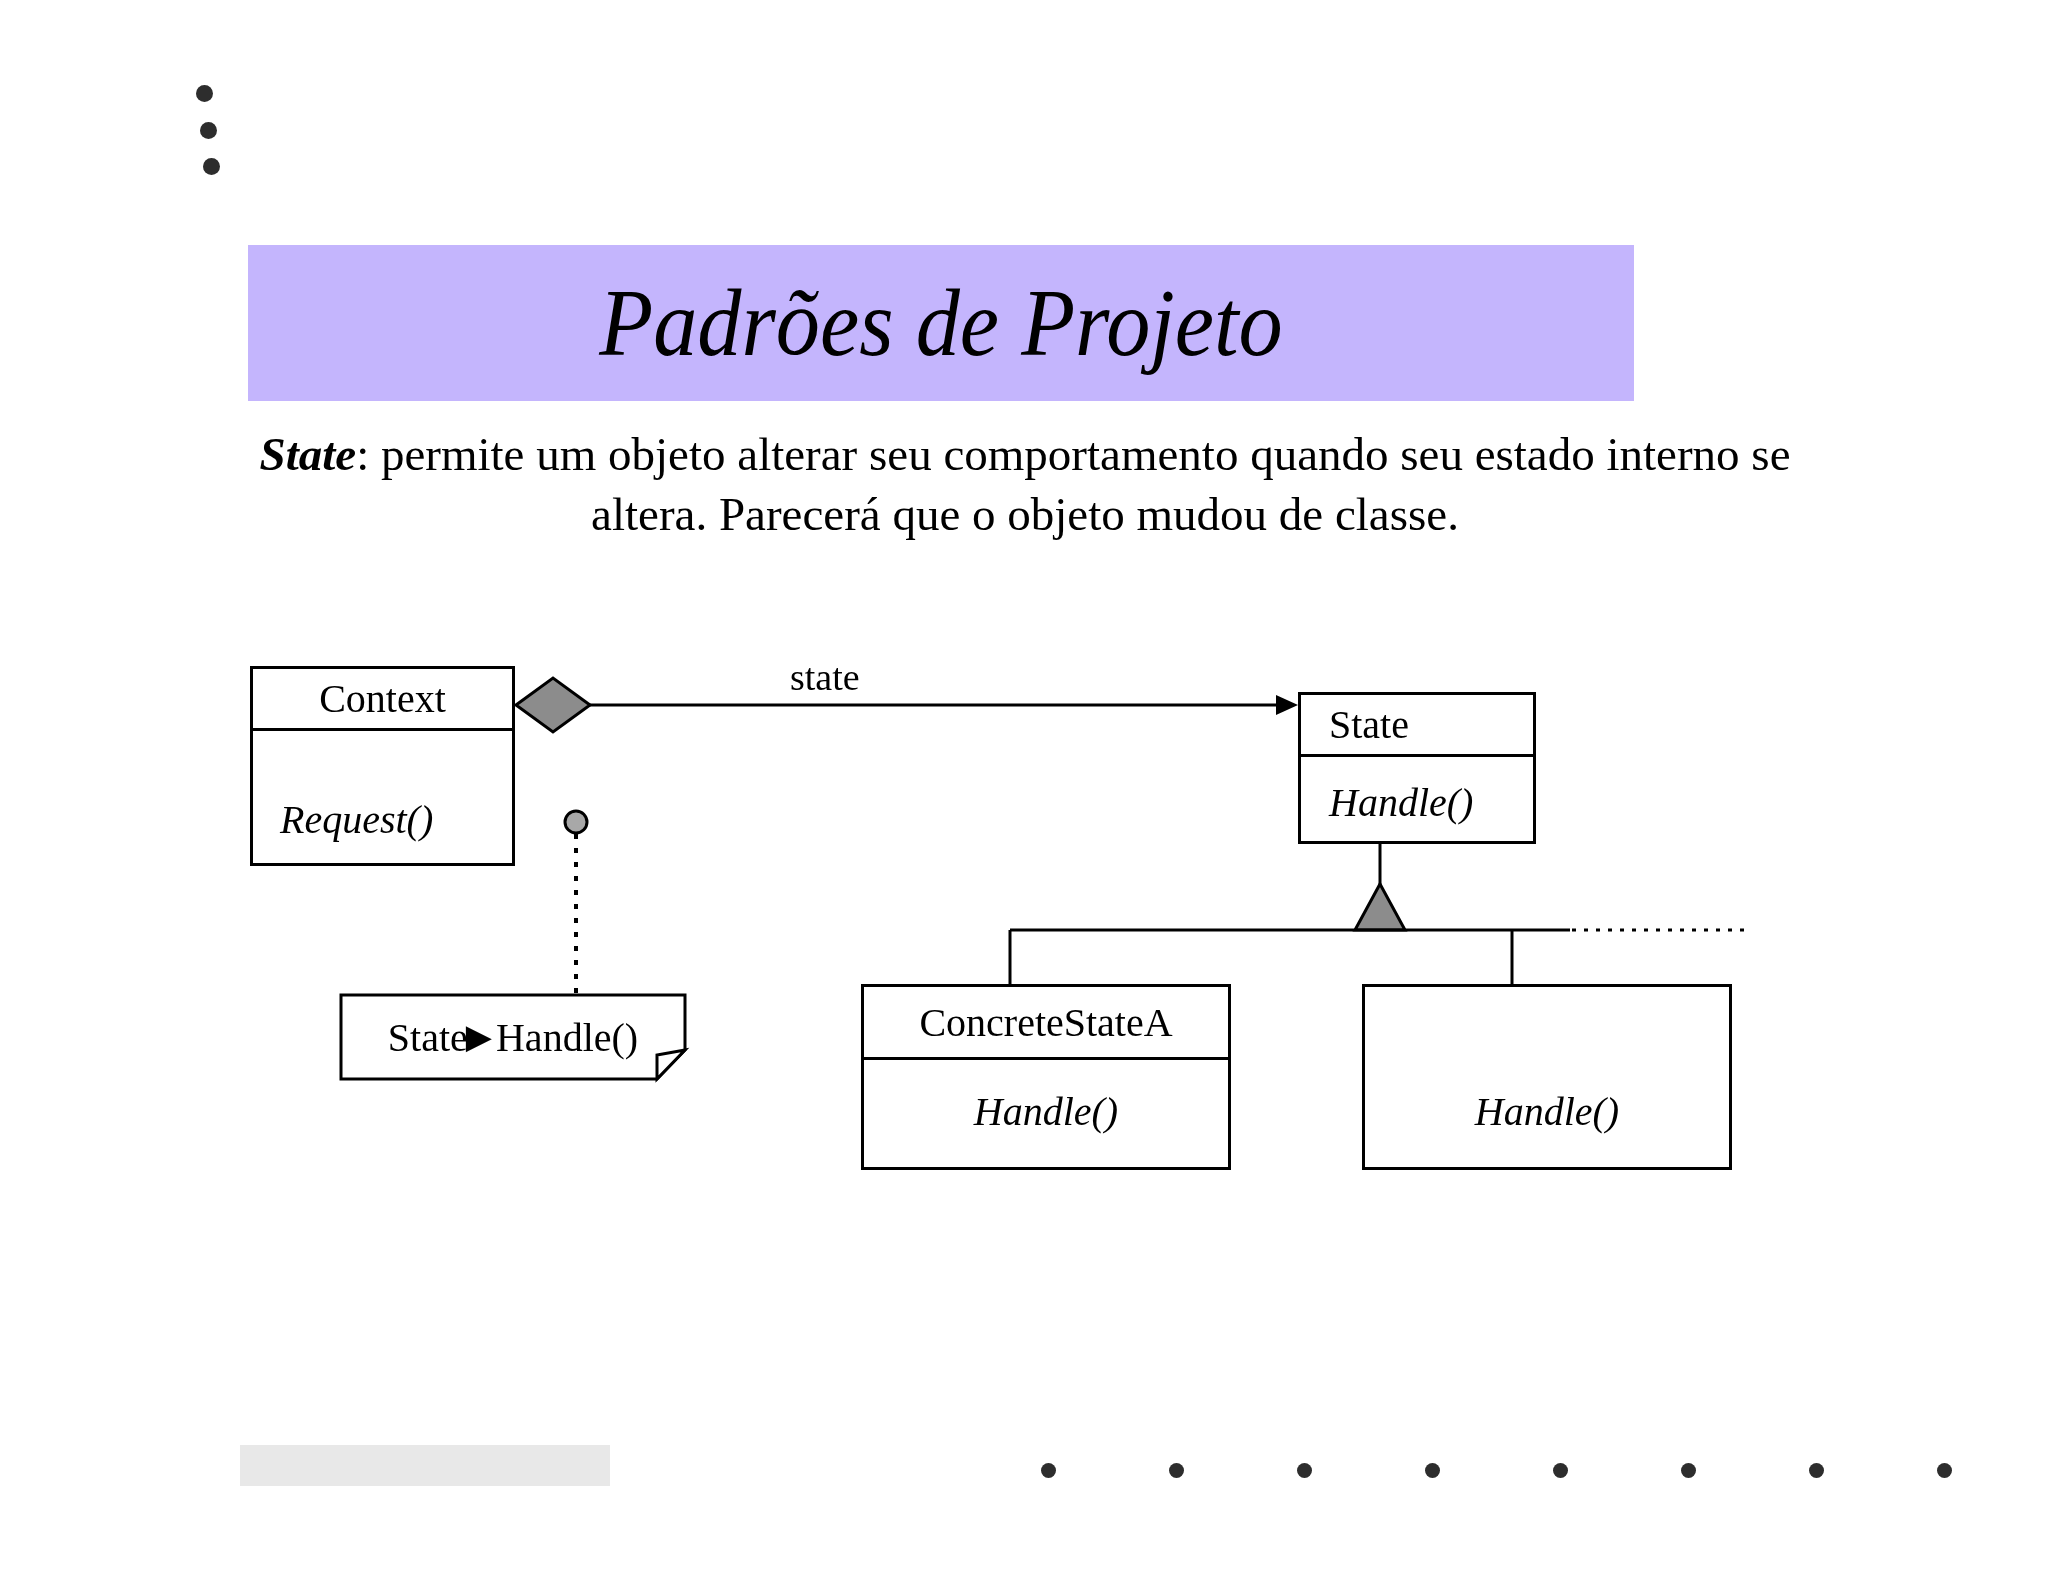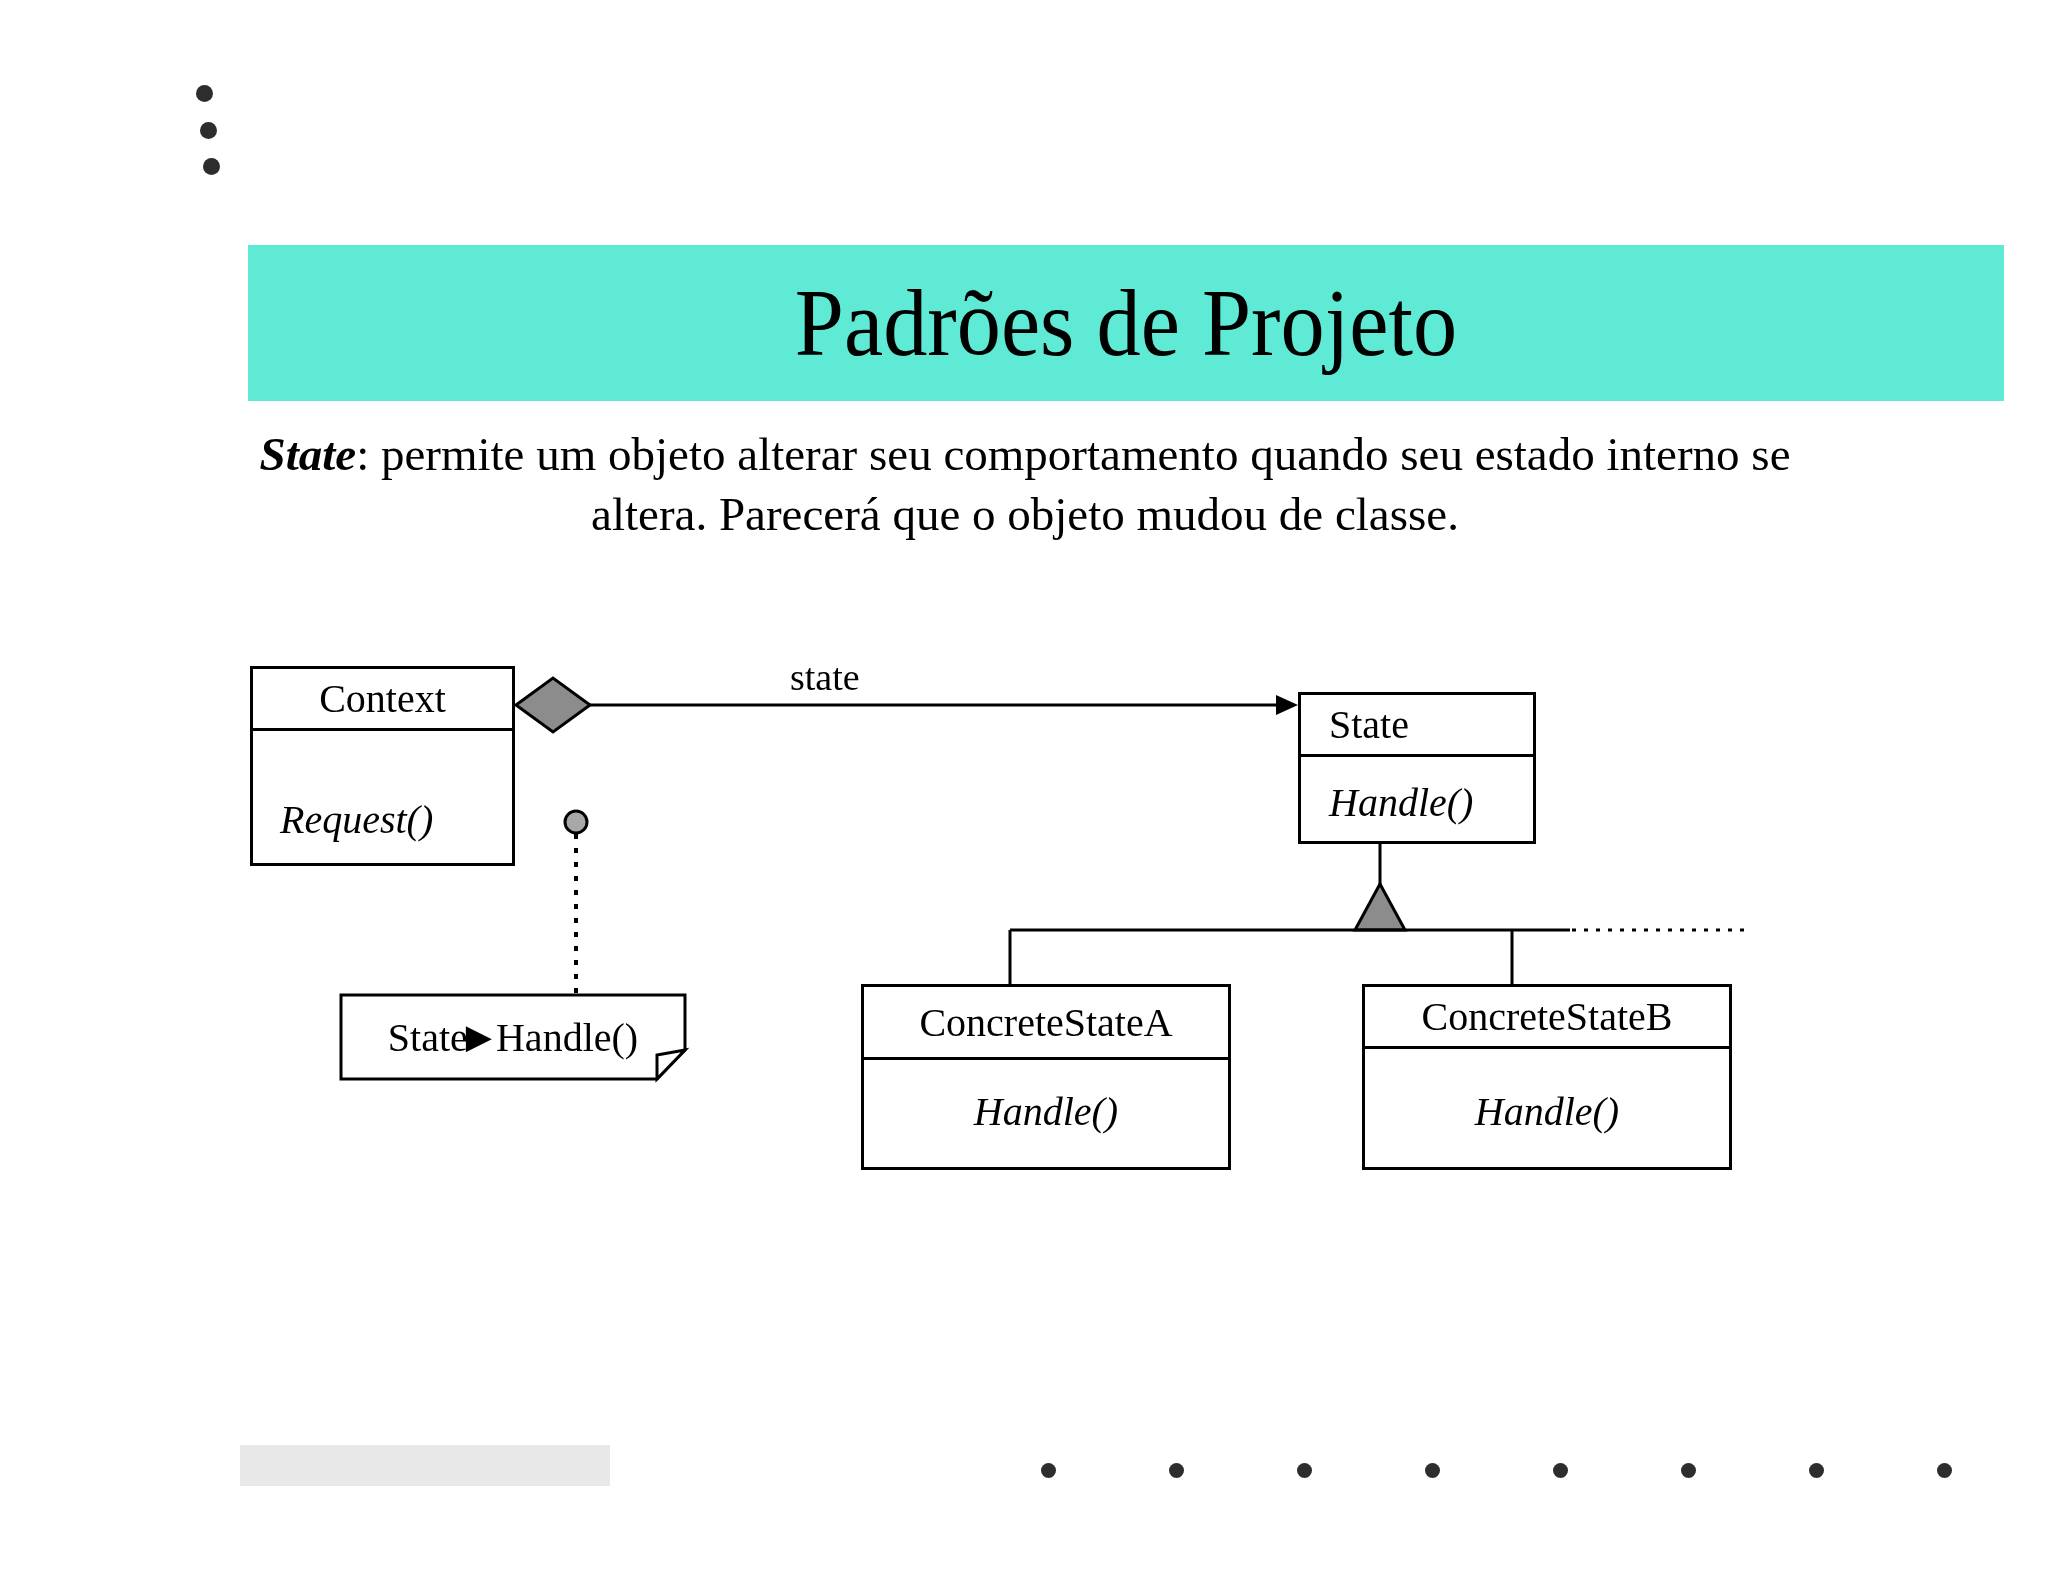--- a/index.html
+++ b/index.html
@@ -13,22 +13,23 @@
   #slide{position:absolute;inset:0;}
 
   
   .bullet-dot{
     position:absolute;width:17px;height:17px;border-radius:50%;
     background:#2d2d2d;
   }
 
   
   #title-band{
-    position:absolute;left:248px;top:245px;width:1756px;height:156px;
-    background:#5eead4;
+    position:absolute;left:248px;top:245px;width:1386px;height:156px;
+    background:#c4b5fd;
+    font-style:italic;
   }
   #title-text{
     position:absolute;left:0;top:0;width:100%;height:100%;
     display:flex;align-items:center;justify-content:center;
     font-size:96px;line-height:1;color:#000;
     letter-spacing:0px;
     transform:scaleX(0.92);transform-origin:center center;
   }
 
   
@@ -151,21 +152,20 @@
     <div class="uml-name">State</div>
     <div class="uml-ops">Handle()</div>
   </div>
 
   <div class="uml-box" id="box-csa">
     <div class="uml-name">ConcreteStateA</div>
     <div class="uml-ops">Handle()</div>
   </div>
 
   <div class="uml-box" id="box-csb">
-    <div class="uml-name">ConcreteStateB</div>
     <div class="uml-ops">Handle()</div>
   </div>
 
   <div id="note-text">
     <span>State</span>
       <span class="arrow-glyph">▶</span>
       <span>Handle()</span>
   </div>
 
   <div id="state-label">state</div>

